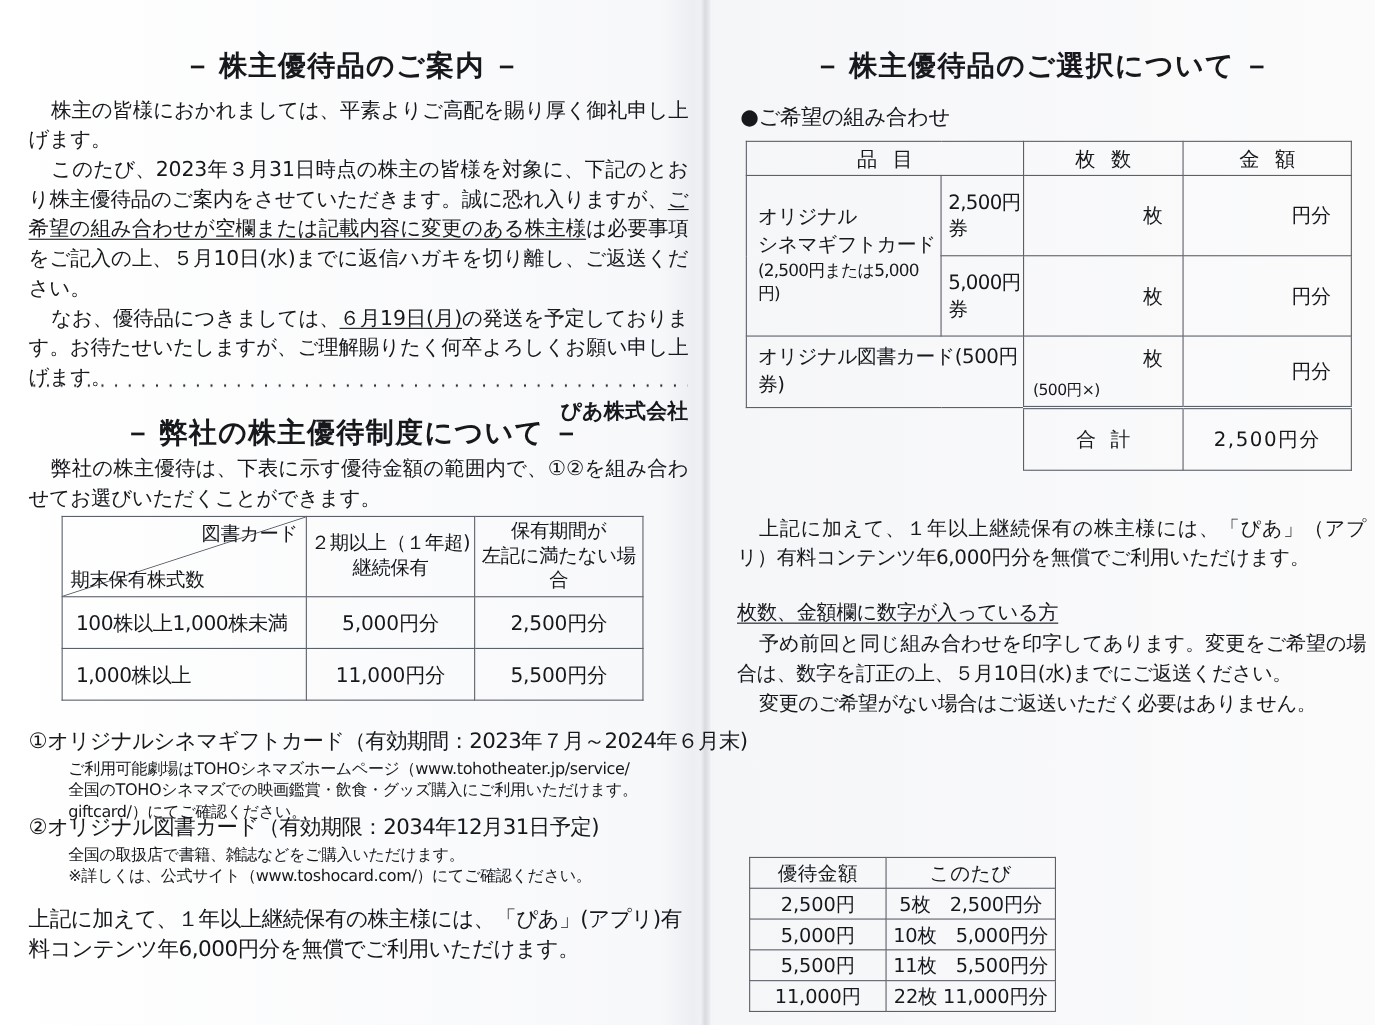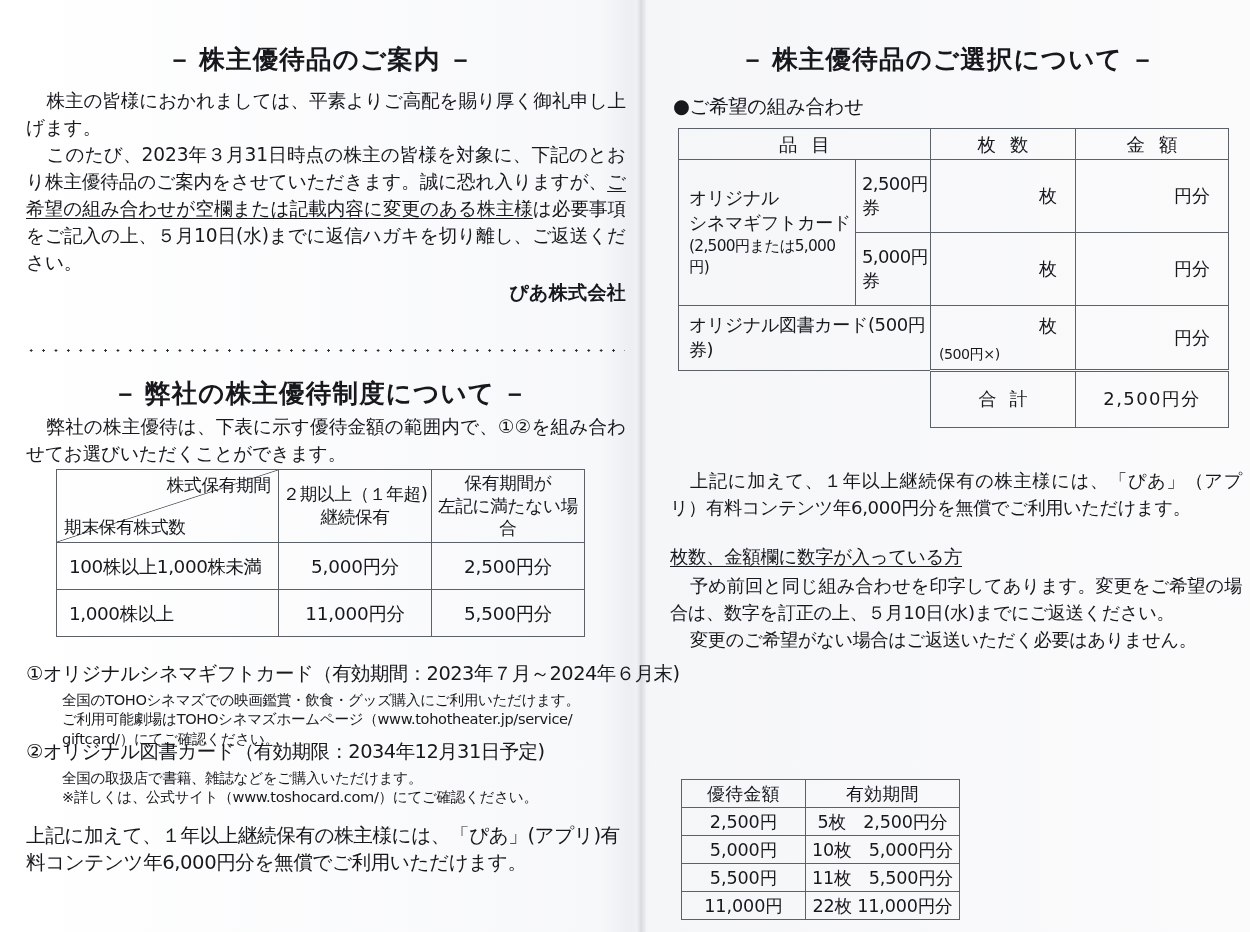--- a/index.html
+++ b/index.html
@@ -181,20 +181,21 @@
 
   <div class="col col-left">
 
     <div class="heading" style="position:absolute;left:0;top:42px;width:640px;">
       <span class="dash">－</span><span>株主優待品のご案内</span><span class="dash">－</span>
     </div>
 
     <div style="position:absolute;left:26px;top:88px;width:600px;">
       <p class="body indent">株主の皆様におかれましては、平素よりご高配を賜り厚く御礼申し上げます。</p>
       <p class="body indent"><span>このたび、2023年３月31日時点の株主の皆様を対象に、下記のとおり株主優待品のご案内をさせていただきます。誠に恐れ入りますが、</span><span class="u">ご希望の組み合わせが空欄または記載内容に変更のある株主様</span><span>は必要事項をご記入の上、５月10日(水)までに返信ハガキを切り離し、ご返送ください。</span></p>
+      <p class="body indent"><span>なお、優待品につきましては、</span><span class="u">６月19日(月)</span><span>の発送を予定しております。お待たせいたしますが、ご理解賜りたく何卒よろしくお願い申し上げます。</span></p>
       <p class="signature">ぴあ株式会社</p>
     </div>
 
     <div class="dotted-sep"></div>
 
     <div class="heading" style="position:absolute;left:0;top:376px;width:640px;">
       <span class="dash">－</span><span>弊社の株主優待制度について</span><span class="dash">－</span>
     </div>
 
     <p class="body indent" style="position:absolute;left:26px;top:414px;width:600px;">弊社の株主優待は、下表に示す優待金額の範囲内で、①②を組み合わせてお選びいただくことができます。</p>
@@ -202,21 +203,21 @@
     <table id="holding-table">
       <colgroup>
           <col style="width:222px">
           <col style="width:153px">
           <col style="width:153px">
         </colgroup>
       <tbody>
         <tr>
           <td class="hdr-diag">
             <span class="slash"></span>
-            <span class="tr-lab">株式保有期間</span>
+            <span class="tr-lab">図書カード</span>
             <span class="bl-lab">期末保有株式数</span>
           </td>
           <td class="hdr-cell">
             <div>２期以上（１年超)</div>
             <div>継続保有</div>
           </td>
           <td class="hdr-cell">
             <div>保有期間が</div>
             <div>左記に満たない場合</div>
           </td>
@@ -230,22 +231,22 @@
           <td class="rowlabel">1,000株以上</td>
           <td>11,000円分</td>
           <td>5,500円分</td>
         </tr>
       </tbody>
     </table>
 
     <div class="note-block" style="top:660px;">
       <div class="note-item">①オリジナルシネマギフトカード（有効期間：2023年７月～2024年６月末)</div>
       <div class="note-sub" style="margin-top:3px;">
+        <div>ご利用可能劇場はTOHOシネマズホームページ（www.tohotheater.jp/service/</div>
         <div>全国のTOHOシネマズでの映画鑑賞・飲食・グッズ購入にご利用いただけます。</div>
-        <div>ご利用可能劇場はTOHOシネマズホームページ（www.tohotheater.jp/service/</div>
         <div>giftcard/）にてご確認ください。</div>
       </div>
     </div>
 
     <div class="note-block" style="top:738px;">
       <div class="note-item">②オリジナル図書カード（有効期限：2034年12月31日予定)</div>
       <div class="note-sub" style="margin-top:3px;">
         <div>全国の取扱店で書籍、雑誌などをご購入いただけます。</div>
         <div>※詳しくは、公式サイト（www.toshocard.com/）にてご確認ください。</div>
       </div>
@@ -318,21 +319,21 @@
 
 
   <table id="default-table">
     <colgroup>
         <col style="width:124px">
         <col style="width:154px">
       </colgroup>
     <tbody>
       <tr>
         <td class="th">優待金額</td>
-        <td class="th">有効期間</td>
+        <td class="th">このたび</td>
       </tr>
       <tr>
         <td>2,500円</td>
         <td class="c2">5枚　2,500円分</td>
       </tr>
       <tr>
         <td>5,000円</td>
         <td class="c2">10枚　5,000円分</td>
       </tr>
       <tr>

